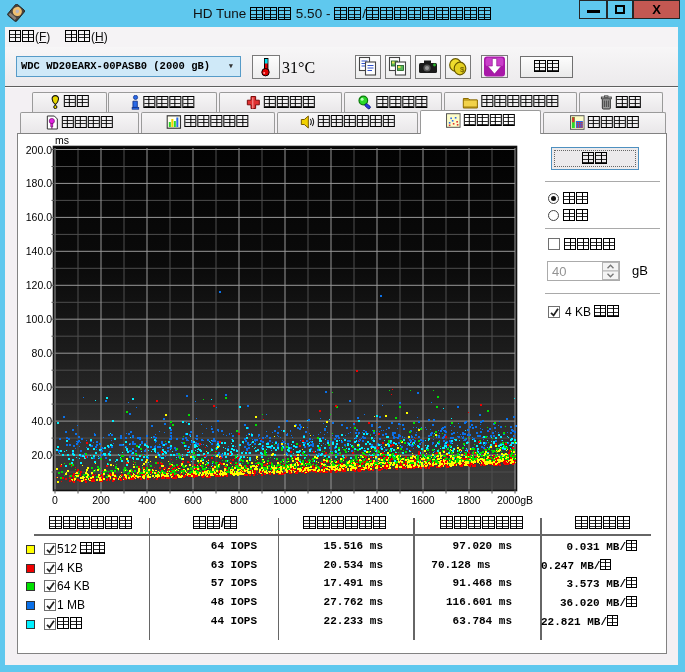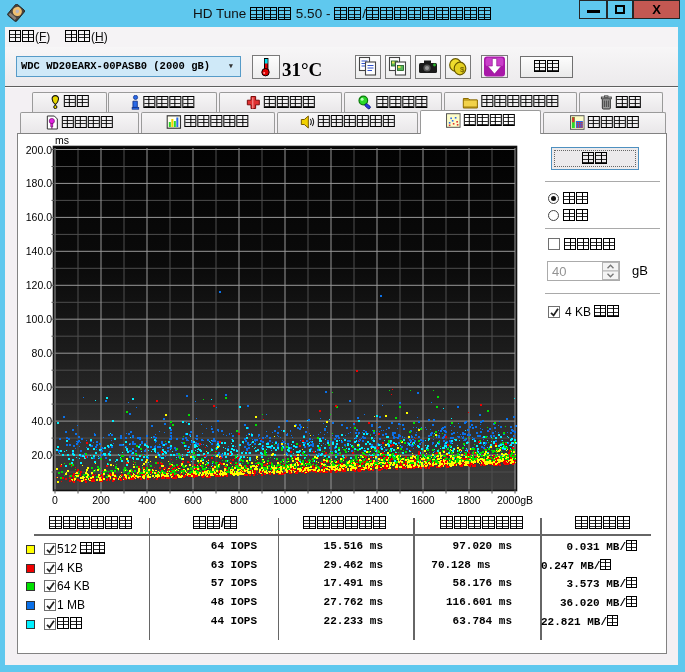--- a/index.html
+++ b/index.html
@@ -61,21 +61,21 @@
 <div class="ab toolbar"></div>
 <div class="ab tline1"></div>
 <div class="ab tline2"></div>
 <div class="ab combo">WDC WD20EARX-00PASB0 (2000 gB)<span style="position:absolute;right:6px;top:0;font-weight:normal;color:#333">▾</span></div>
 <div class="ab tbtn" style="left:252px;width:28px"><svg width="26" height="22" viewBox="0 0 26 22">
 <rect x="11.5" y="2.5" width="3.4" height="12" fill="#e00000" stroke="#000" stroke-width="1"></rect>
 <rect x="11.8" y="3" width="2.8" height="4.5" fill="#00e0f0"></rect>
 <circle cx="12.5" cy="16.2" r="3.7" fill="#e00000" stroke="#000" stroke-width="1"></circle>
 <circle cx="11.2" cy="17" r="1" fill="#ff9898"></circle>
 </svg></div>
-<div class="ab" style="left:282px;top:59px;font-family:'Liberation Serif',serif;font-size:19px;font-weight:bold">31°C</div>
+<div class="ab" style="left:282px;top:59px;font-family:'Liberation Serif',serif;font-size:16px;font-weight:normal">31°C</div>
 <div class="ab tbtn" style="left:355px"><svg width="24" height="22" viewBox="0 0 24 22">
 <rect x="3.5" y="1.5" width="10" height="13" fill="#fff" stroke="#444" stroke-width="1.1"></rect>
       <path d="M5.5 5.0h6M5.5 7.5h6M5.5 10.0h4.5" stroke="#3355cc" stroke-width="1.1" fill="none"></path>
       <rect x="9.5" y="6" width="10" height="13" fill="#fff" stroke="#444" stroke-width="1.1"></rect>
       <path d="M11.5 9.5h6M11.5 12h6M11.5 14.5h4.5" stroke="#3355cc" stroke-width="1.1" fill="none"></path>
     </svg></div>
 <div class="ab tbtn" style="left:385px"><svg width="24" height="22" viewBox="0 0 24 22">
 <rect x="3.5" y="1.5" width="10" height="13" fill="#fff" stroke="#444" stroke-width="1.1"></rect>
       <rect x="5.5" y="5.0" width="6" height="5" fill="#59b859" stroke="#1a5a1a" stroke-width="0.8"></rect>
       <rect x="6.0" y="5.5" width="2.5" height="2" fill="#e8e050"></rect>
@@ -303,33 +303,33 @@
 <div class="ab mono" style="left:410px;top:540px;width:102px;text-align:right">97.020 ms</div>
 <div class="ab mono" style="left:541px;top:540px;width:97px;text-align:right">0.031 MB/<i class="c s11"></i></div>
 <div class="sq" style="left:26px;top:564px;background:#f00000"></div>
 <div class="ckb" style="left:44px;top:562px">
     <svg width="11" height="11" viewBox="0 0 11 11" style="display:block">
       <path d="M2 5.8l2.6 2.6 4.4-6.6" stroke="#222" stroke-width="1.8" fill="none"></path>
     </svg>
   </div>
 <div class="lbl" style="left:57px;top:561px">4 KB</div>
 <div class="ab mono" style="left:157px;top:559px;width:100px;text-align:right">63 IOPS</div>
-<div class="ab mono" style="left:286px;top:559px;width:97px;text-align:right">29.462 ms</div>
+<div class="ab mono" style="left:286px;top:559px;width:97px;text-align:right">20.534 ms</div>
 <div class="ab mono" style="left:410px;top:559px;width:102px;text-align:center">70.128 ms</div>
 <div class="ab mono" style="left:541px;top:559px;width:97px;text-align:left">0.247 MB/<i class="c s11"></i></div>
 <div class="sq" style="left:26px;top:582px;background:#00e000"></div>
 <div class="ckb" style="left:44px;top:580px">
     <svg width="11" height="11" viewBox="0 0 11 11" style="display:block">
       <path d="M2 5.8l2.6 2.6 4.4-6.6" stroke="#222" stroke-width="1.8" fill="none"></path>
     </svg>
   </div>
 <div class="lbl" style="left:57px;top:579px">64 KB</div>
 <div class="ab mono" style="left:157px;top:577px;width:100px;text-align:right">57 IOPS</div>
 <div class="ab mono" style="left:286px;top:577px;width:97px;text-align:right">17.491 ms</div>
-<div class="ab mono" style="left:410px;top:577px;width:102px;text-align:right">58.176 ms</div>
+<div class="ab mono" style="left:410px;top:577px;width:102px;text-align:right">91.468 ms</div>
 <div class="ab mono" style="left:541px;top:577px;width:97px;text-align:right">3.573 MB/<i class="c s11"></i></div>
 <div class="sq" style="left:26px;top:601px;background:#0a70e8"></div>
 <div class="ckb" style="left:44px;top:599px">
     <svg width="11" height="11" viewBox="0 0 11 11" style="display:block">
       <path d="M2 5.8l2.6 2.6 4.4-6.6" stroke="#222" stroke-width="1.8" fill="none"></path>
     </svg>
   </div>
 <div class="lbl" style="left:57px;top:598px">1 MB</div>
 <div class="ab mono" style="left:157px;top:596px;width:100px;text-align:right">48 IOPS</div>
 <div class="ab mono" style="left:286px;top:596px;width:97px;text-align:right">27.762 ms</div>

